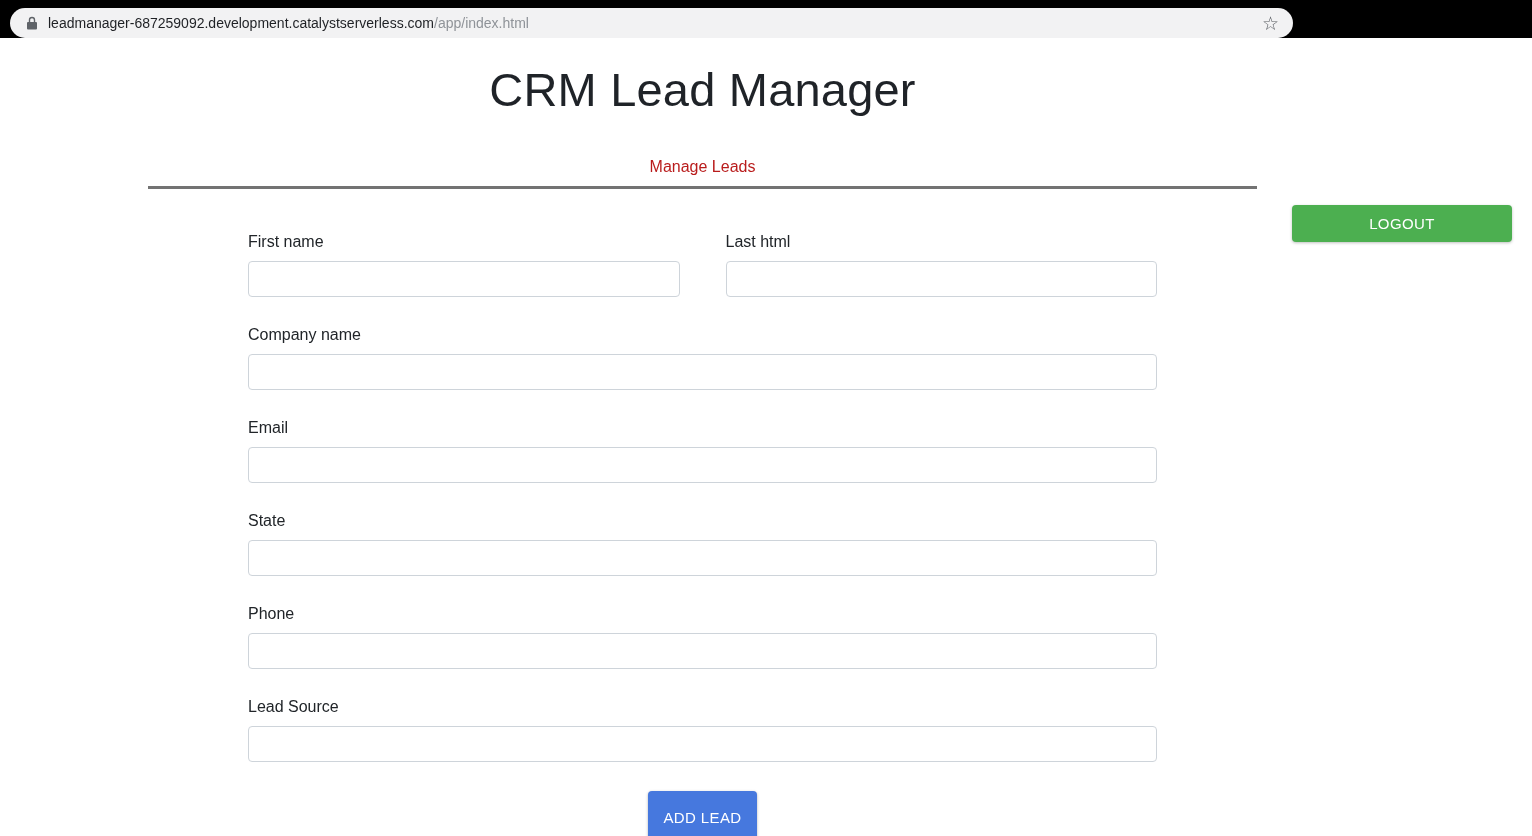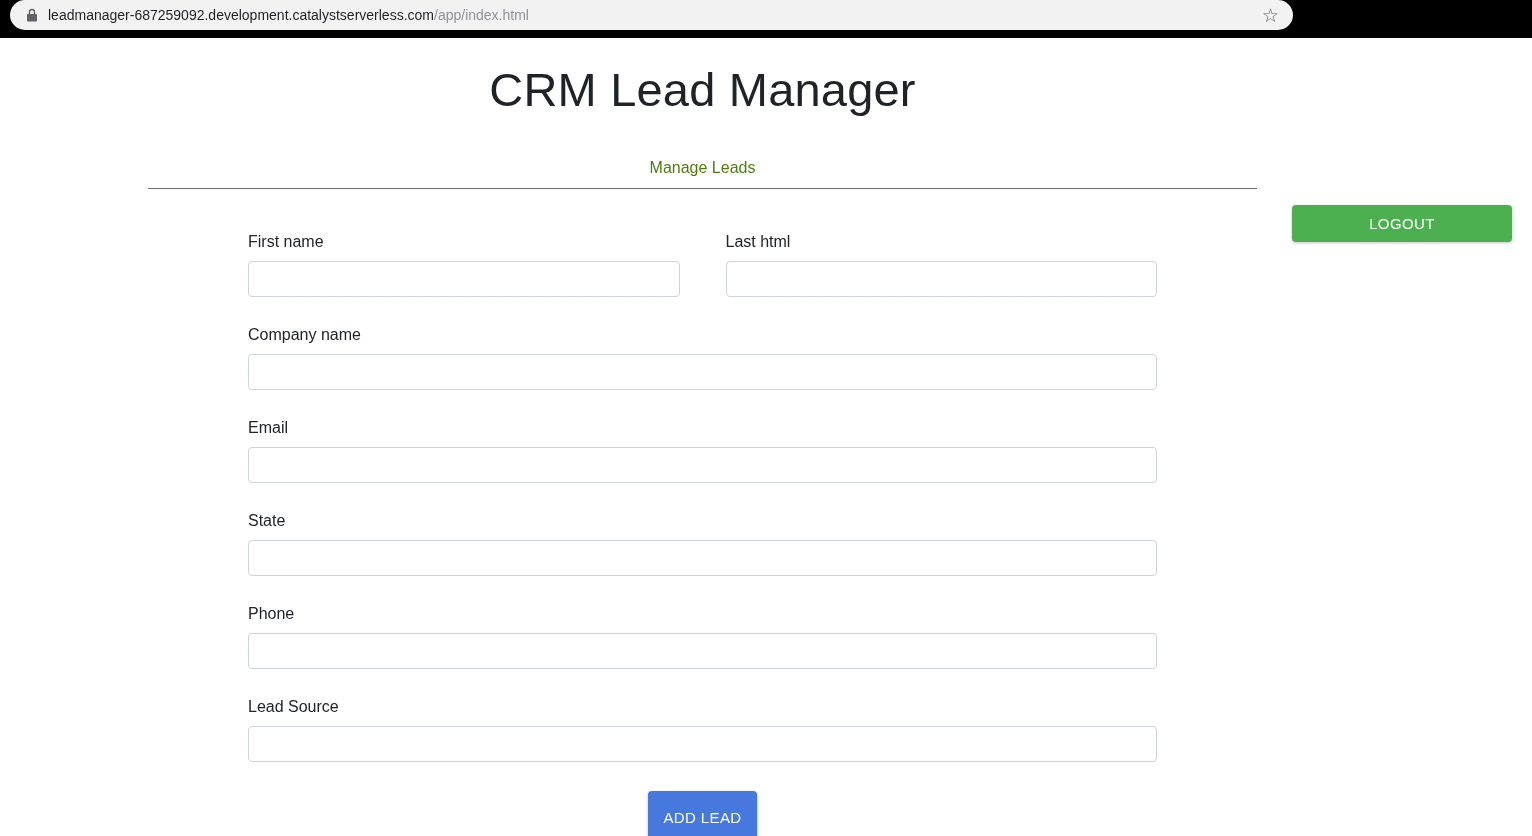--- a/index.html
+++ b/index.html
@@ -13,21 +13,21 @@
   
   .browser-bar {
     width: 1532px;
     height: 38px;
     background: #000000;
     position: relative;
   }
   .url-pill {
     position: absolute;
     left: 10px;
-    top: 0;
+    top: 8px;
     width: 1283px;
     height: 30px;
     background: #f2f2f3;
     border-radius: 15px;
     display: flex;
     align-items: center;
     padding: 0 14px 0 16px;
   }
   .lock-icon { display: inline-flex; margin-right: 10px; }
   .url-text { font-size: 14px; color: #1f2125; white-space: nowrap; }
@@ -68,22 +68,22 @@
     cursor: pointer;
   }
   .tab.active {
     color: #495057;
     background: #fff;
     border: 1px solid #dee2e6;
     border-bottom: none;
     border-radius: 4px 4px 0 0;
   }
   .tab.inactive {
-    color: #4d7c0f;
-    border-bottom: 1px solid #737373;
+    color: #b91c1c;
+    border-bottom: 3px solid #737373;
   }
 
   .logout-btn {
     position: absolute;
     top: 143px;
     right: 20px;
     width: 220px;
     height: 37px;
     background: #4caf50;
     border: none;

